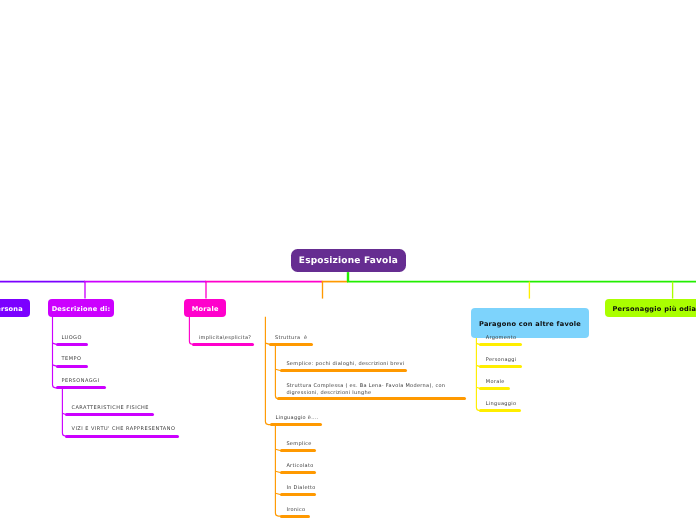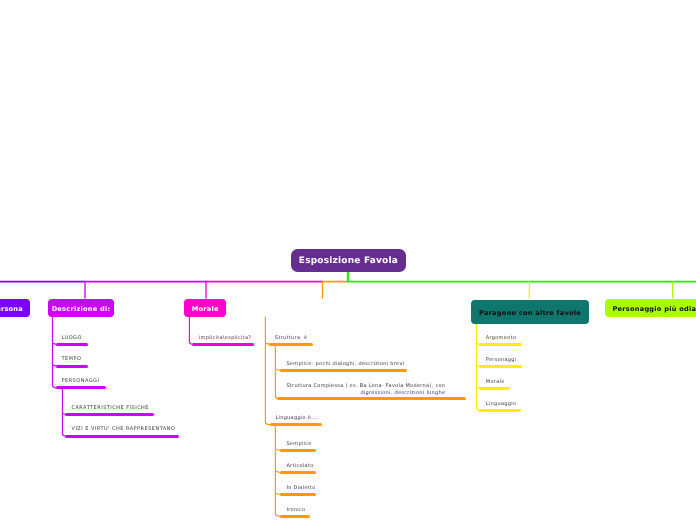--- a/index.html
+++ b/index.html
@@ -1,20 +1,20 @@
 <!DOCTYPE html>
 <html lang="it"><head>
 <meta charset="utf-8">
 <title>Esposizione Favola - mappa concettuale</title>
 <style>
   html,body{margin:0;padding:0;background:#ffffff;}
   body{width:696px;height:520px;overflow:hidden;
        font-family:"DejaVu Sans",sans-serif;
        -webkit-font-smoothing:antialiased;text-rendering:geometricPrecision;}
-  #stage{position:relative;width:696px;height:520px;background:#ffffff;overflow:hidden;text-align:right;}
+  #stage{position:relative;width:696px;height:520px;background:#ffffff;overflow:hidden;}
   svg.wires{position:absolute;left:0;top:0;width:696px;height:520px;pointer-events:none;}
   .node{position:absolute;display:flex;align-items:center;box-sizing:border-box;
         border-radius:4px;font-weight:bold;white-space:nowrap;justify-content:center;}
   .node > span{display:block;}
   .node.root{font-size:9px;letter-spacing:0.2px;border-radius:6.5px;}
   .node.branch{font-size:6.6px;letter-spacing:0.25px;}
   .node.branch > span{position:relative;top:1.1px;}
   .node.root > span{position:relative;top:0.4px;}
   .node.clip-left{justify-content:flex-end;}
   .node.clip-right{justify-content:flex-start;}
@@ -67,21 +67,21 @@
 
   <div class="node branch clip-left" style="left:-52.0px;top:298.6px;width:82.0px;height:18.2px;background:#7B00FF;color:#FFFFFF;padding-right:7.0px;">
       <span>ersona</span>
     </div>
   <div class="node branch" style="left:48.0px;top:298.6px;width:66px;height:18.2px;background:#CC00FF;color:#FFFFFF;">
       <span>Descrizione di:</span>
     </div>
   <div class="node branch" style="left:184.3px;top:298.6px;width:42.0px;height:18.2px;background:#FF00CC;color:#FFFFFF;">
       <span>Morale</span>
     </div>
-  <div class="node branch" style="left:471.0px;top:300px;width:118.0px;height:24px;background:#0f766e;color:#0D0D0D;">
+  <div class="node branch" style="left:471.0px;top:308px;width:118.0px;height:30px;background:#7dd3fc;color:#0D0D0D;">
       <span>Paragono con altre favole</span>
     </div>
   <div class="node branch clip-right" style="left:605.0px;top:298.6px;width:105.0px;height:18.2px;background:#AAFF00;color:#0D0D0D;padding-left:7.5px;">
       <span>Personaggio più odiato</span>
     </div>
 
   <div class="leaf-underline" style="left:55.5px;top:342.7px;width:32.0px;background:#CC00FF;"></div>
   <div class="leaf-label caps" style="left:61.5px;top:334.6px;">LUOGO</div>
   <div class="leaf-underline" style="left:55.5px;top:364.5px;width:32.0px;background:#CC00FF;"></div>
   <div class="leaf-label caps" style="left:61.5px;top:356.4px;">TEMPO</div>

